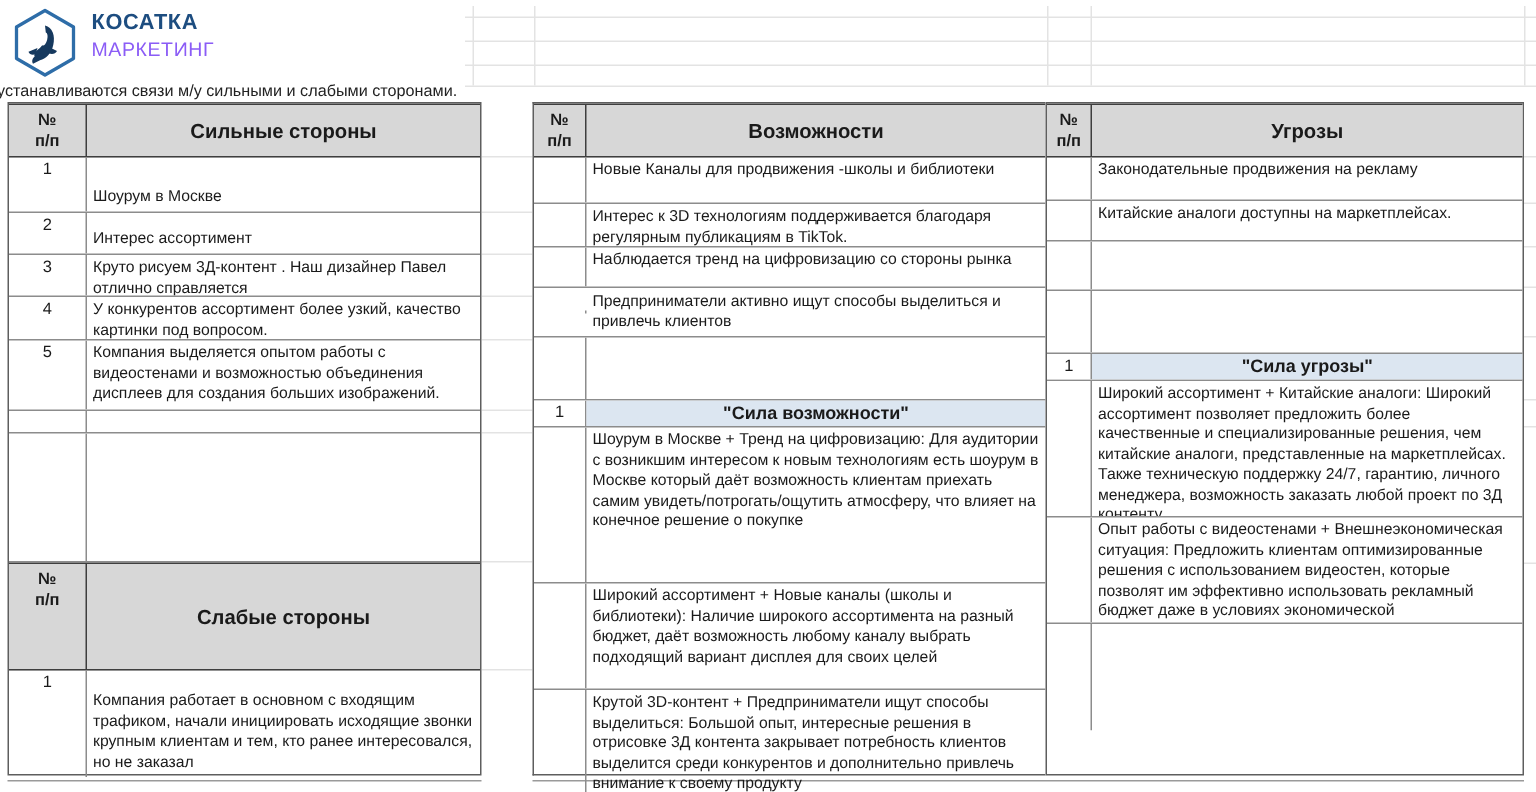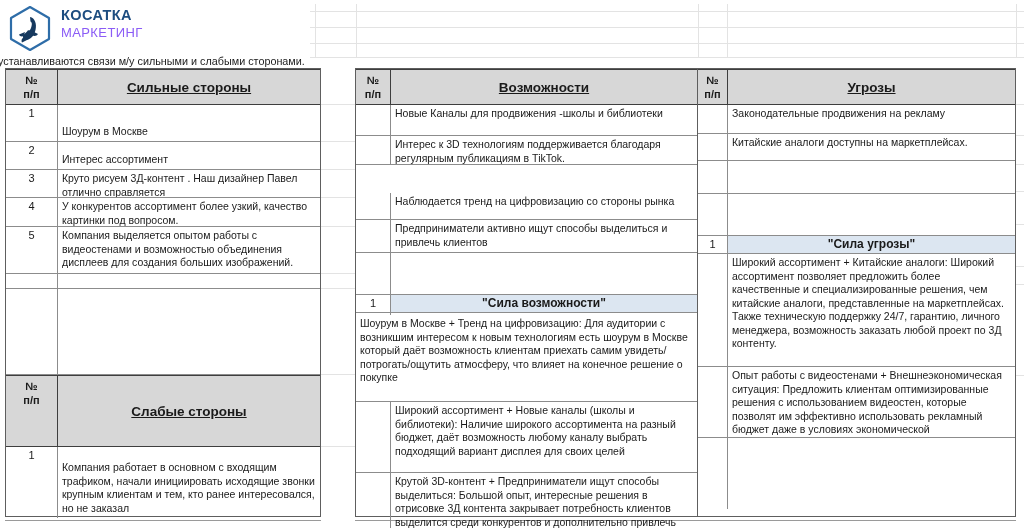--- a/index.html
+++ b/index.html
@@ -16,21 +16,21 @@
   .tbl{position:absolute;border:1px solid #5e5e5e;box-sizing:border-box;background:#fff;}
   .trow{display:flex;border-bottom:1px solid #8c8c8c;box-sizing:border-box;overflow:hidden;}
   .trow:last-child{border-bottom:none;}
   .tnum{flex:0 0 auto;border-right:1px solid #8c8c8c;text-align:center;font-size:11px;
     padding-top:2px;box-sizing:border-box;overflow:hidden;}
   .ttxt{flex:1 1 auto;font-size:10.5px;line-height:13.5px;padding:2px 4px;box-sizing:border-box;overflow:hidden;}
   .ttxt.vbottom{display:flex;align-items:flex-end;padding-bottom:3px;}
   .thead{background:#d7d7d7;border-top:1px solid #3e3e3e;border-bottom:1px solid #3e3e3e;}
   .thead .tnum{font-weight:bold;font-size:11px;line-height:14px;padding-top:3px;border-right:1px solid #3e3e3e;}
   .thead .ttl{flex:1;display:flex;align-items:center;justify-content:center;font-weight:bold;
-    font-size:13.5px;text-align:center;overflow:hidden;text-decoration:underline;}
+    font-size:13.5px;text-align:center;overflow:hidden;}
   .combo .ttxt{background:#dce6f1;display:flex;align-items:center;justify-content:center;
     font-weight:bold;font-size:12px;padding:0 4px;text-align:center;}
   .combo .tnum{background:#fff;}
 </style>
 </head>
 <body>
 
 <div class="logo">
   <svg width="44" height="47" viewBox="0 0 44 47">
     <polygon points="22,2 41,13 41,34 22,45 3,34 3,13" fill="none" stroke="#2e6da8" stroke-width="2.2" stroke-linejoin="round"></polygon>
@@ -138,37 +138,37 @@
     <div class="ttl">Возможности</div>
   </div>
   <div class="trow" style="height:31px;">
     <div class="tnum" style="width:35px;"></div>
     <div class="ttxt">Новые Каналы для продвижения -школы и библиотеки</div>
   </div>
   <div class="trow" style="height:29px;">
     <div class="tnum" style="width:35px;"></div>
     <div class="ttxt">Интерес к 3D технологиям поддерживается благодаря регулярным публикациям в TikTok.</div>
   </div>
-  <div class="trow" style="height:27px;margin-top:28px;">
+  <div class="trow" style="height:27px;">
     <div class="tnum" style="width:35px;"></div>
     <div class="ttxt">Наблюдается тренд на цифровизацию со стороны рынка</div>
   </div>
-  <div class="trow" style="height:33px;">
+  <div class="trow" style="height:33px;align-items:center;">
     <div class="tnum" style="width:35px;"></div>
     <div class="ttxt">Предприниматели активно ищут способы выделиться и привлечь клиентов</div>
   </div>
   <div class="trow" style="height:42px;">
     <div class="tnum" style="width:35px;"></div>
     <div class="ttxt"></div>
   </div>
   <div class="trow combo" style="height:18px;">
     <div class="tnum" style="width:35px;">1</div>
     <div class="ttxt">"Сила возможности"</div>
   </div>
-  <div class="trow" style="height:89px;flex-direction:column;">
+  <div class="trow" style="height:104px;">
     <div class="tnum" style="width:35px;"></div>
     <div class="ttxt">Шоурум в Москве + Тренд на цифровизацию: Для аудитории с возникшим интересом к новым технологиям есть шоурум в Москве который даёт возможность клиентам приехать самим увидеть/потрогать/ощутить атмосферу, что влияет на конечное решение о покупке</div>
   </div>
   <div class="trow" style="height:71px;">
     <div class="tnum" style="width:35px;"></div>
     <div class="ttxt">Широкий ассортимент + Новые каналы (школы и библиотеки): Наличие широкого ассортимента на разный бюджет, даёт возможность любому каналу выбрать подходящий вариант дисплея для своих целей</div>
   </div>
   <div class="trow" style="height:71px;">
     <div class="tnum" style="width:35px;"></div>
     <div class="ttxt">Крутой 3D-контент + Предприниматели ищут способы выделиться: Большой опыт, интересные решения в отрисовке 3Д контента закрывает потребность клиентов выделится среди конкурентов и дополнительно привлечь внимание к своему продукту</div>
@@ -196,21 +196,21 @@
     <div class="ttxt"></div>
   </div>
   <div class="trow" style="height:42px;">
     <div class="tnum" style="width:30px;"></div>
     <div class="ttxt"></div>
   </div>
   <div class="trow combo" style="height:18px;">
     <div class="tnum" style="width:30px;">1</div>
     <div class="ttxt">"Сила угрозы"</div>
   </div>
-  <div class="trow" style="height:113px;">
+  <div class="trow" style="height:91px;">
     <div class="tnum" style="width:30px;"></div>
     <div class="ttxt">Широкий ассортимент + Китайские аналоги: Широкий ассортимент позволяет предложить более качественные и специализированные решения, чем китайские аналоги, представленные на маркетплейсах. Также техническую поддержку 24/7, гарантию, личного менеджера, возможность заказать любой проект по 3Д контенту.</div>
   </div>
   <div class="trow" style="height:71px;">
     <div class="tnum" style="width:30px;"></div>
     <div class="ttxt">Опыт работы с видеостенами + Внешнеэкономическая ситуация: Предложить клиентам оптимизированные решения с использованием видеостен, которые позволят им эффективно использовать рекламный бюджет даже в условиях экономической нестабильности.</div>
   </div>
   <div class="trow" style="height:71px;">
     <div class="tnum" style="width:30px;"></div>
     <div class="ttxt"></div>

